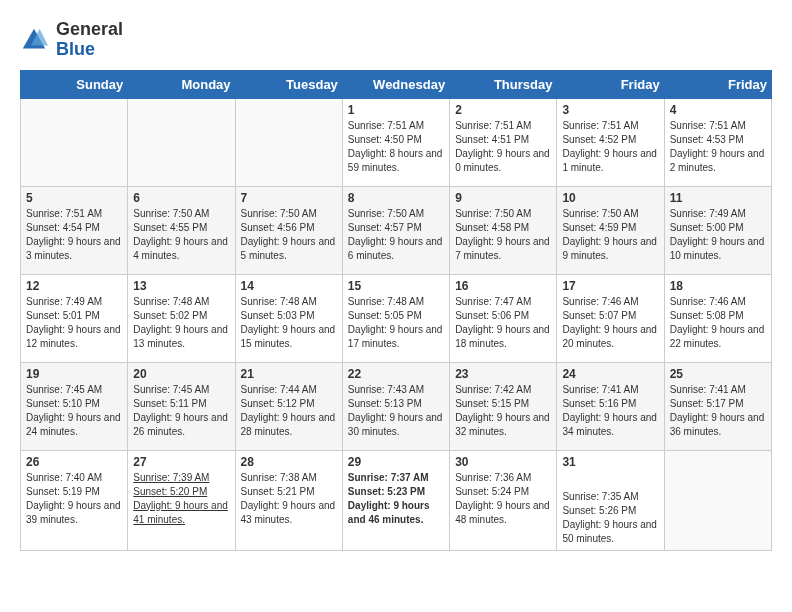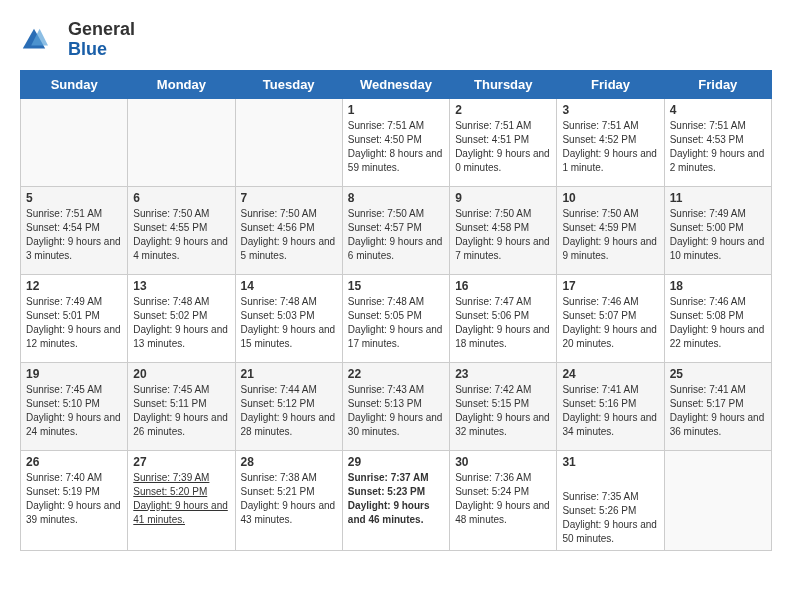--- a/index.html
+++ b/index.html
@@ -12,21 +12,21 @@
     }
     .header {
       display: flex;
       align-items: flex-start;
       justify-content: space-between;
       margin-bottom: 10px;
     }
     .logo {
       display: flex;
       align-items: center;
-      gap: 20px;
+      gap: 8px;
     }
     .logo-text-general {
       font-size: 18px;
       font-weight: bold;
       color: #333;
       line-height: 1.1;
     }
     .logo-text-blue {
       font-size: 18px;
       font-weight: bold;
@@ -53,21 +53,21 @@
       width: 100%;
       border-collapse: collapse;
       table-layout: fixed;
     }
     thead th {
       background-color: #2a6db5;
       color: #fff;
       font-size: 13px;
       font-weight: bold;
       padding: 6px 4px;
-      text-align: center;
+      text-align: right;
       border: 1px solid #2a6db5;
     }
     tbody td {
       border: 1px solid #ccc;
       vertical-align: top;
       padding: 4px 5px;
       min-height: 80px;
       height: 88px;
       font-size: 10.5px;
       color: #333;

